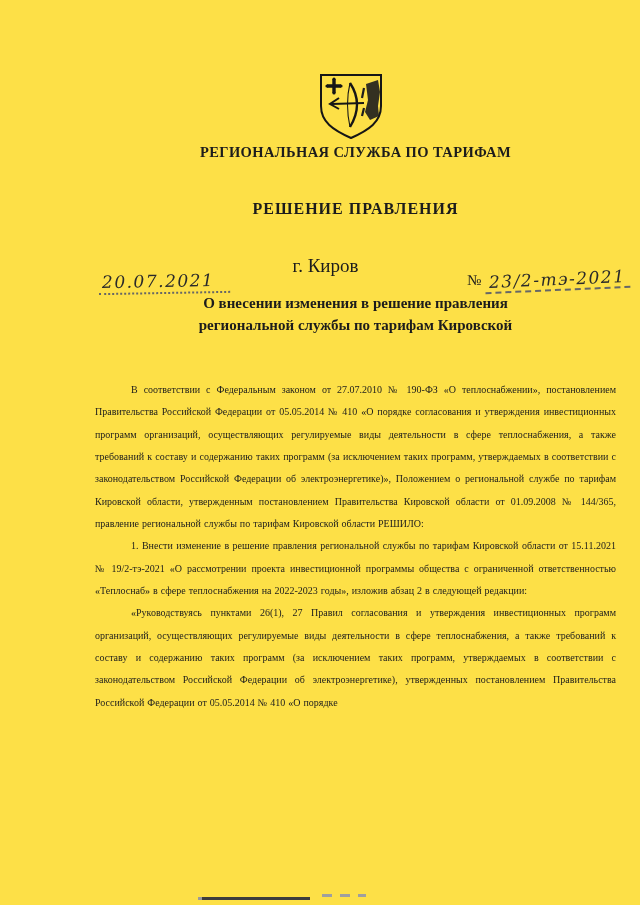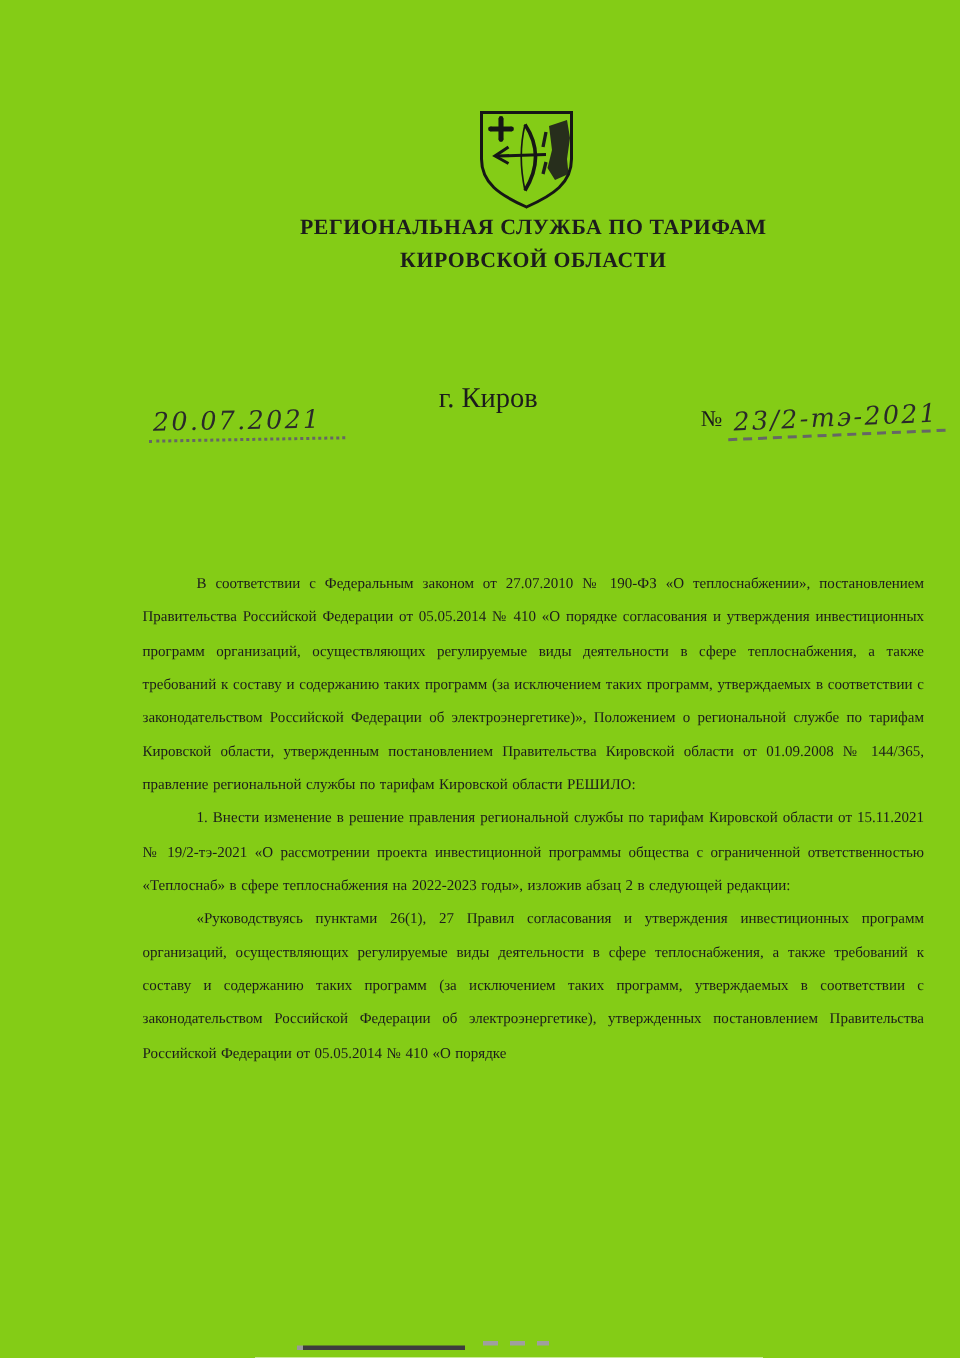--- a/index.html
+++ b/index.html
@@ -4,21 +4,21 @@
 <style>
   html, body {
     margin: 0;
     padding: 0;
     background: #ffffff;
   }
   .page {
     position: relative;
     width: 640px;
     height: 905px;
-    background: #84cc16;
+    background: #fde047;
     overflow: hidden;
     font-family: "Liberation Serif", serif;
     color: #1c1c1c;
   }
   .arms {
     position: absolute;
     top: 72px;
     left: 312px;
     width: 78px;
     height: 70px;
@@ -165,34 +165,36 @@
     <path d="M38,11 Q33,32 38,55" fill="none" stroke="#161616" stroke-width="1.1"></path>
 
     <path d="M20,32 L52,31" stroke="#161616" stroke-width="2"></path>
     <path d="M27,26 L18,32 L27,37" fill="none" stroke="#161616" stroke-width="2"></path>
 
     <path d="M54,12 L66,8 L68,20 L66,34 L67,44 L58,48 L53,40 L56,28 Z" fill="#1d1d1d" opacity="0.9"></path>
     <path d="M52,16 L50,26 M52,36 L50,44" stroke="#1d1d1d" stroke-width="2.2"></path>
   </svg>
 
   <div class="org-line org-line-1">РЕГИОНАЛЬНАЯ СЛУЖБА ПО ТАРИФАМ</div>
-  <div class="org-line org-line-2">КИРОВСКОЙ ОБЛАСТИ</div>
-
+
+  <div class="doc-type">РЕШЕНИЕ ПРАВЛЕНИЯ</div>
 
   <div class="req-row">
     <span class="handwriting date-value">20.07.2021</span>
     <span class="number-block">
       <span class="number-label">№</span>
       <span class="handwriting number-value">23/2-тэ-2021</span>
     </span>
   </div>
 
   <div class="city">г. Киров</div>
 
   <div class="doc-title">
+    <div>О внесении изменения в решение правления</div>
+    <div>региональной службы по тарифам Кировской</div>
   </div>
 
   <div class="body-text">
     <p>В соответствии с Федеральным законом от 27.07.2010 № 190-ФЗ «О теплоснабжении», постановлением Правительства Российской Федерации от 05.05.2014 № 410 «О порядке согласования и утверждения инвестиционных программ организаций, осуществляющих регулируемые виды деятельности в сфере теплоснабжения, а также требований к составу и содержанию таких программ (за исключением таких программ, утверждаемых в соответствии с законодательством Российской Федерации об электроэнергетике)», Положением о региональной службе по тарифам Кировской области, утвержденным постановлением Правительства Кировской области от 01.09.2008 № 144/365, правление региональной службы по тарифам Кировской области РЕШИЛО:</p>
     <p>1. Внести изменение в решение правления региональной службы по тарифам Кировской области от 15.11.2021 № 19/2-тэ-2021 «О рассмотрении проекта инвестиционной программы общества с ограниченной ответственностью «Теплоснаб» в сфере теплоснабжения на 2022-2023 годы», изложив абзац 2 в следующей редакции:</p>
     <p>«Руководствуясь пунктами 26(1), 27 Правил согласования и утверждения инвестиционных программ организаций, осуществляющих регулируемые виды деятельности в сфере теплоснабжения, а также требований к составу и содержанию таких программ (за исключением таких программ, утверждаемых в соответствии с законодательством Российской Федерации об электроэнергетике), утвержденных постановлением Правительства Российской Федерации от 05.05.2014 № 410 «О порядке</p>
   </div>
 
   <div class="artifact-dot"></div>
   <div class="artifact-line"></div>

